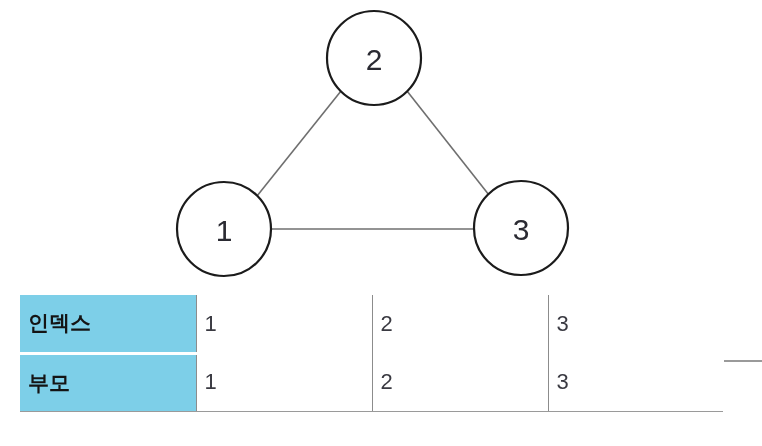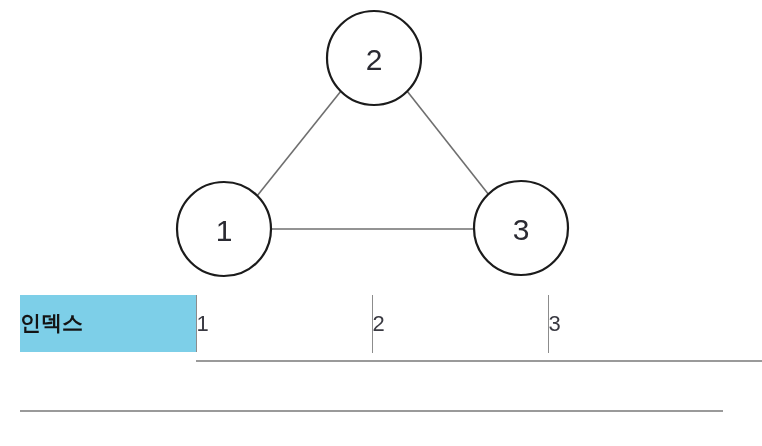--- a/index.html
+++ b/index.html
@@ -55,21 +55,21 @@
     top: 295px;
     width: 703px;
     border-collapse: collapse;
     table-layout: fixed;
   }
   #data-table tr {
     height: 58px;
   }
   #data-table th,
   #data-table td {
-    padding: 0;
+    padding: 8px;
     margin: 16px;
     vertical-align: middle;
   }
   .row-header {
     width: 176px;
     background: #7dcfe8;
     color: #141414;
     font-size: 21px;
     font-weight: bold;
     text-align: left;
@@ -143,14 +143,20 @@
 <div class="rule" id="rule-bottom"></div>
 
 <table id="data-table">
   <tbody>
     <tr class="table-row-first">
       <th class="row-header">인덱스</th>
       <td class="data-cell">1</td>
       <td class="data-cell">2</td>
       <td class="data-cell cell-last">3</td>
     </tr>
+    <tr class="table-row-last">
+      <th class="row-header">부모</th>
+      <td class="data-cell">1</td>
+      <td class="data-cell">2</td>
+      <td class="data-cell cell-last">3</td>
+    </tr>
   </tbody>
 </table>
 
 </body></html>

